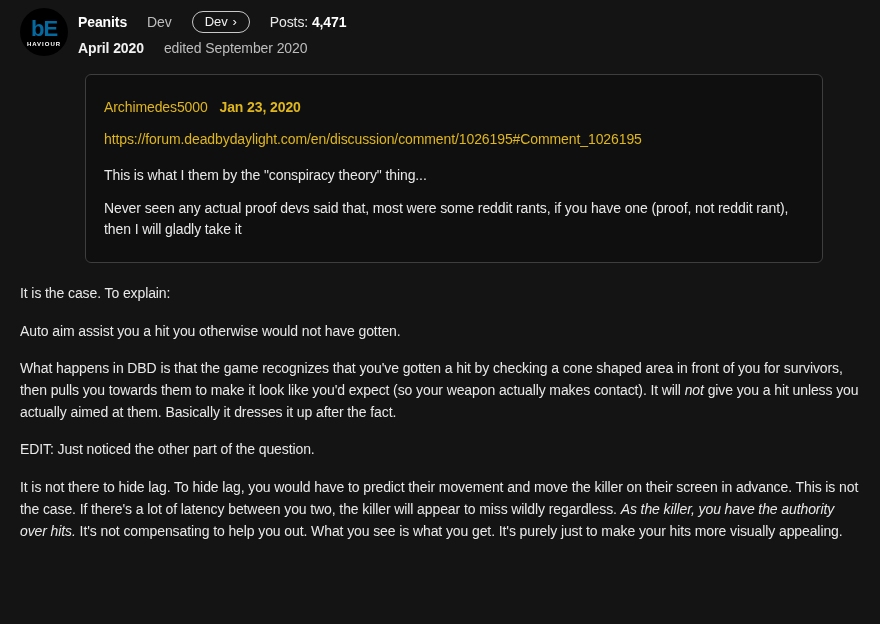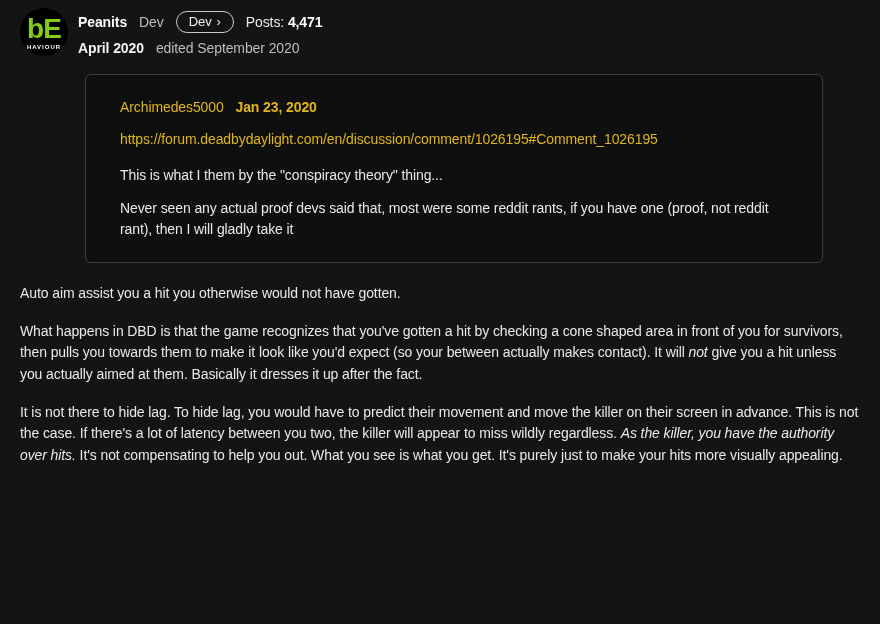--- a/index.html
+++ b/index.html
@@ -22,43 +22,43 @@
   .post{padding:8px 20px 0 20px;}
   
   .post-header{display:flex;align-items:flex-start;gap:10px;margin-bottom:18px;}
   .avatar{width:48px;height:48px;flex:0 0 48px;cursor:pointer;}
   .avatar-circle{
     width:48px;height:48px;border-radius:50%;
     background:#000;
     display:flex;flex-direction:column;align-items:center;justify-content:center;
     line-height:1;
   }
-  .logo-main{font-weight:800;font-size:28px;color:#84cc16;letter-spacing:-1px;}
+  .logo-main{font-weight:800;font-size:22px;color:#0369a1;letter-spacing:-1px;}
   .logo-sub{font-size:6px;font-weight:700;color:#fff;letter-spacing:1px;margin-top:1px;}
   .header-text{display:flex;flex-direction:column;gap:7px;padding-top:3px;}
-  .hrow{display:flex;align-items:center;gap:12px;text-align:right;}
+  .hrow{display:flex;align-items:center;gap:20px;text-align:right;}
   .username{font-weight:700;color:#fff;cursor:pointer;}
   .role{color:var(--text-muted);}
   .badge{
     display:inline-flex;align-items:center;gap:5px;
     border:1px solid #c9c9c9;border-radius:12px;
     padding:2px 12px 3px 12px;font-size:13px;color:#f0f0f0;cursor:pointer;
   }
   .badge .chev{font-size:13px;line-height:1;}
   .posts-label{color:var(--text-primary);margin-top:48px;}
   .posts-count{font-weight:700;color:#fff;}
   .date{font-weight:700;color:#f2f2f2;cursor:pointer;}
   .edited{color:var(--text-muted);}
   
   .quote{
     margin:12px 37px 20px 65px;
     background:var(--quote-background);
     border:1px solid var(--quote-border);
     border-radius:6px;
-    padding:24px 18px 10px 34px;
+    padding:24px 18px 10px 18px;
   }
   .quote-head{margin-bottom:16px;}
   .quote-author{color:var(--accent-gold);text-decoration:none;cursor:pointer;}
   .quote-date{color:var(--accent-gold);font-weight:700;margin-left:8px;}
   .quote-link{
     display:inline-block;color:var(--accent-gold);text-decoration:none;
     margin-bottom:18px;cursor:pointer;
   }
   .quote p{margin:0 0 12px 0;line-height:1.5;}
   
@@ -101,18 +101,20 @@
     <div class="quote-head">
       <a class="quote-author">Archimedes5000</a>
       <span class="quote-date">Jan 23, 2020</span>
     </div>
     <a class="quote-link">https://forum.deadbydaylight.com/en/discussion/comment/1026195#Comment_1026195</a>
     <p>This is what I them by the "conspiracy theory" thing...</p>
     <p>Never seen any actual proof devs said that, most were some reddit rants, if you have one (proof, not reddit rant), then I will gladly take it</p>
   </blockquote>
 
   <div class="content">
+      <p><span>It is the case. To explain:</span></p>
       <p><span>Auto aim assist you a hit you otherwise would not have gotten.</span></p>
-      <p><span>What happens in DBD is that the game recognizes that you've gotten a hit by checking a cone shaped area in front of you for survivors, then pulls you towards them to make it look like you'd expect (so your between actually makes contact). It will </span><em>not</em><span> give you a hit unless you actually aimed at them. Basically it dresses it up after the fact.</span></p>
+      <p><span>What happens in DBD is that the game recognizes that you've gotten a hit by checking a cone shaped area in front of you for survivors, then pulls you towards them to make it look like you'd expect (so your weapon actually makes contact). It will </span><em>not</em><span> give you a hit unless you actually aimed at them. Basically it dresses it up after the fact.</span></p>
+      <p><span>EDIT: Just noticed the other part of the question.</span></p>
       <p><span>It is not there to hide lag. To hide lag, you would have to predict their movement and move the killer on their screen in advance. This is not the case. If there's a lot of latency between you two, the killer will appear to miss wildly regardless. </span><em>As the killer, you have the authority over hits.</em><span> It's not compensating to help you out. What you see is what you get. It's purely just to make your hits more visually appealing.</span></p>
     </div>
 
 </div>
 
 </body></html>

